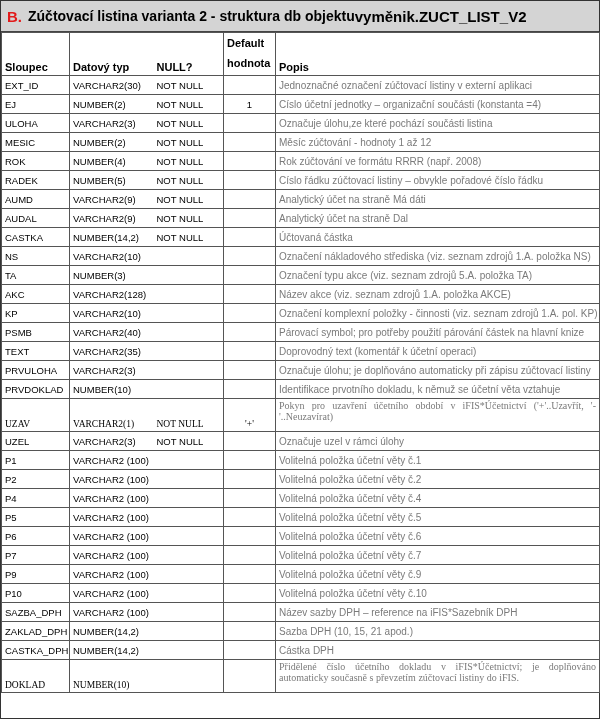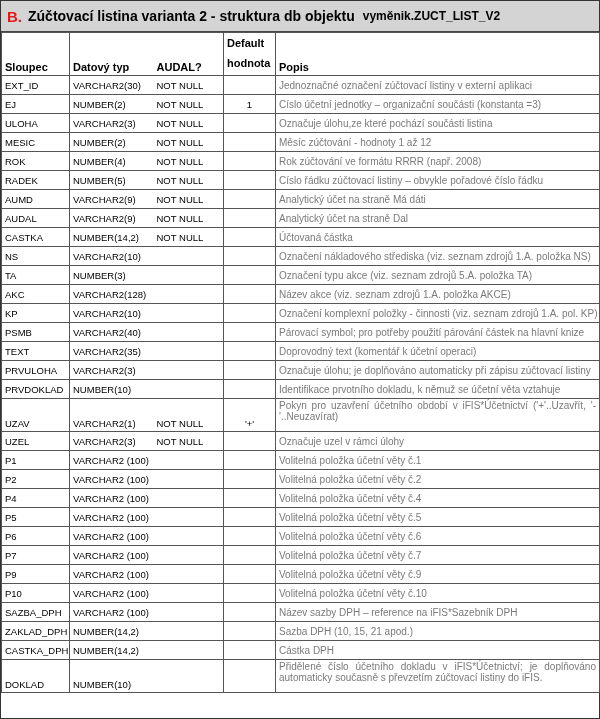--- a/index.html
+++ b/index.html
@@ -4,38 +4,38 @@
   <style>
     html, body { margin: 0; padding: 0; background: #ffffff; }
     body { width: 600px; height: 719px; overflow: hidden; font-family: "Liberation Sans", sans-serif; }
     .frame { position: absolute; left: 0; top: 0; width: 598px; height: 717px; border: 1px solid #333; box-sizing: content-box; }
     .title-bar {
       height: 30px; background: #d4d4d4; border-bottom: 1px solid #444;
       display: flex; align-items: center; padding-left: 6px;
       font-weight: bold; font-size: 14px; color: #000; white-space: nowrap;
     }
     .title-bar .letter { color: #e21b1b; font-size: 15px; margin-right: 6px; }
-    .title-bar .obj { font-size: 12px; margin-left: 8px; }
+    .title-bar .obj { font-size: 15px; }
     table { border-collapse: collapse; width: 598px; table-layout: fixed; }
     th, td { border: 1px solid #555; padding: 0 3px; font-size: 9.5px; height: 18px; white-space: nowrap; overflow: hidden; vertical-align: middle; }
     th { font-weight: bold; font-size: 11px; text-align: left; vertical-align: bottom; padding-bottom: 2px; height: 30px; }
     th.def { white-space: normal; line-height: 20px; }
     td.col { color: #000; }
     td.typ { color: #000; border-right: none; }
     td.nul { color: #000; border-left: none; }
     td.def { text-align: center; color: #000; }
     td.desc { color: #7a7a7a; font-size: 10px; }
     td.desc.wrap { white-space: normal; text-align: justify; line-height: 11px; vertical-align: top; padding-top: 1px; }
     td.bottom { vertical-align: bottom; padding-bottom: 2px; }
     col.c1 { width: 68px; }
     col.c2 { width: 84px; }
     col.c3 { width: 70px; }
     col.c4 { width: 52px; }
     col.c5 { width: 324px; }
-    tr.tall2 td { height: 30px; }
+    tr.tall2 td { height: 30px; font-family: Liberation Serif, serif; }
   </style>
 </head>
 <body>
 
 <div class="frame">
   <div class="title-bar">
     <span class="letter">B.</span>
     <span>Zúčtovací listina varianta 2  - struktura db objektu</span>
     <span class="obj">vyměnik.ZUCT_LIST_V2</span>
   </div>
@@ -44,39 +44,39 @@
       <col class="c1">
         <col class="c2">
         <col class="c3">
         <col class="c4">
         <col class="c5">
     </colgroup>
     <thead>
       <tr>
         <th>Sloupec</th>
         <th style="border-right:none;">Datový typ</th>
-        <th style="border-left:none;">AUDAL?</th>
+        <th style="border-left:none;">NULL?</th>
         <th class="def">Default hodnota</th>
         <th>Popis</th>
       </tr>
     </thead>
     <tbody id="rows">
         <tr>
           <td class="col">EXT_ID</td>
           <td class="typ">VARCHAR2(30)</td>
           <td class="nul">NOT NULL</td>
           <td class="def"></td>
           <td class="desc">Jednoznačné označení zúčtovací listiny v externí aplikaci</td>
         </tr>
         <tr>
           <td class="col">EJ</td>
           <td class="typ">NUMBER(2)</td>
           <td class="nul">NOT NULL</td>
           <td class="def">1</td>
-          <td class="desc">Císlo účetní jednotky – organizační součásti (konstanta =3)</td>
+          <td class="desc">Císlo účetní jednotky – organizační součásti (konstanta =4)</td>
         </tr>
         <tr>
           <td class="col">ULOHA</td>
           <td class="typ">VARCHAR2(3)</td>
           <td class="nul">NOT NULL</td>
           <td class="def"></td>
           <td class="desc">Označuje úlohu,ze které pochází součásti listina</td>
         </tr>
         <tr>
           <td class="col">MESIC</td>

